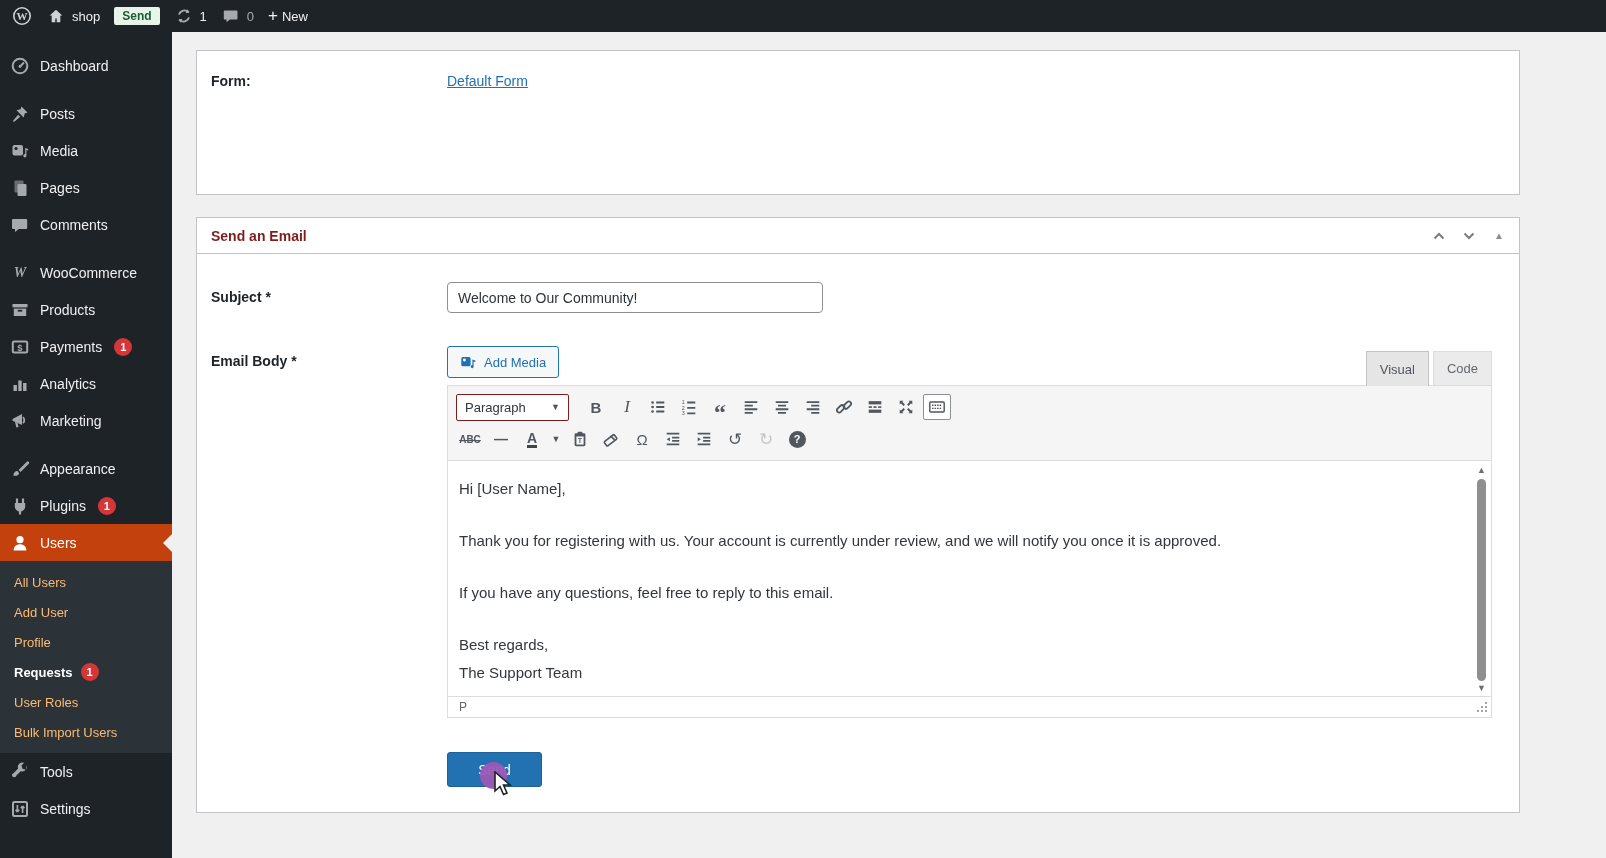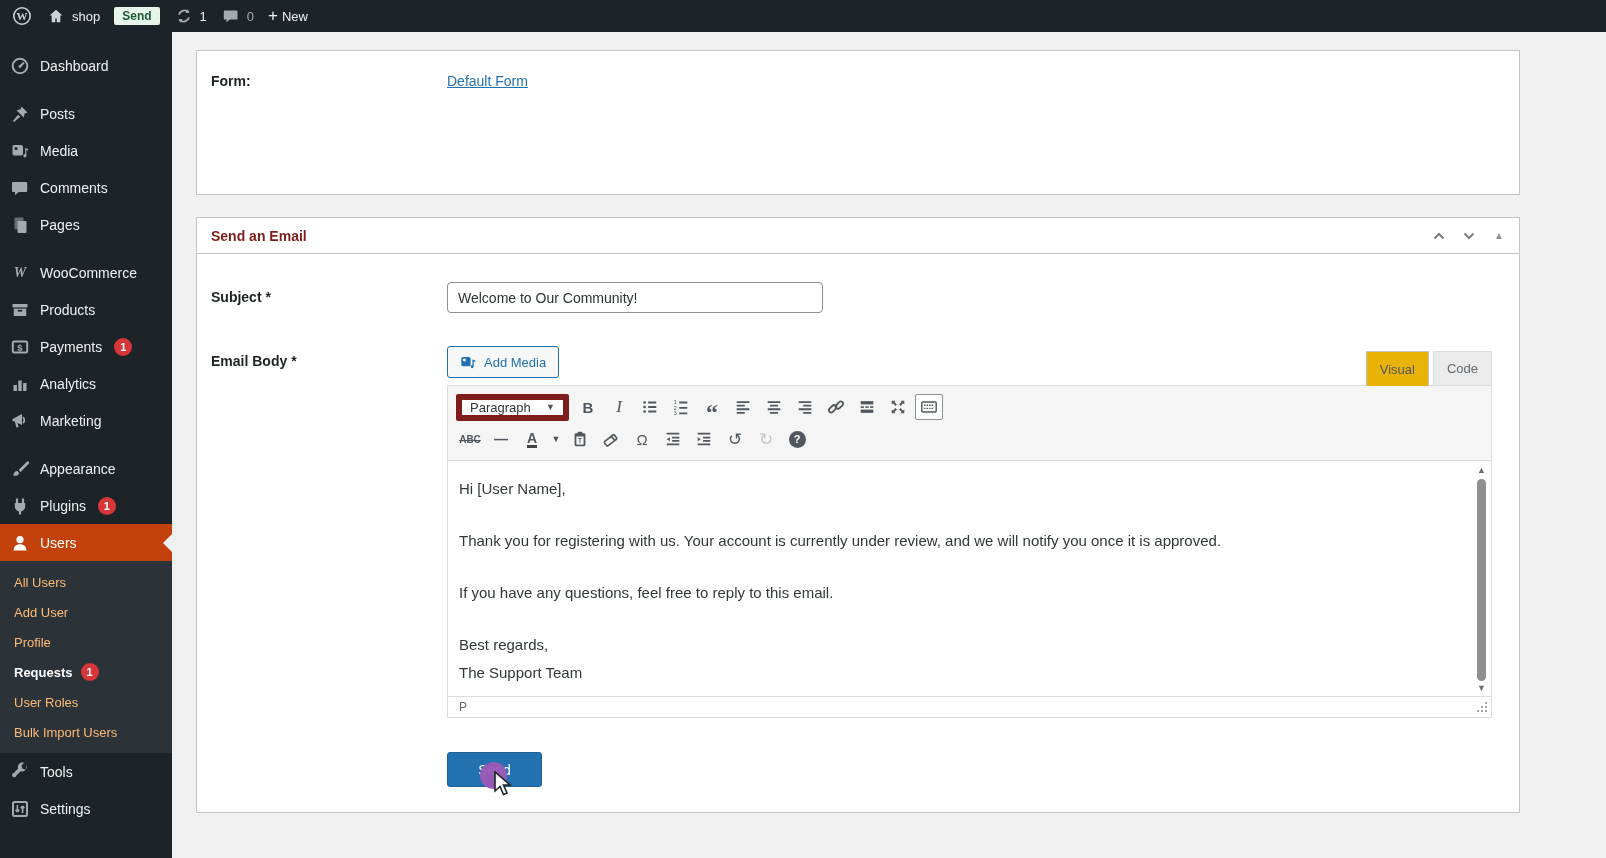--- a/index.html
+++ b/index.html
@@ -53,29 +53,29 @@
   .pe-label { width:236px; font-weight:600; font-size:14px; color:#1d2327; padding-top:7px; }
   .subject-row { margin-top:28px; }
   .subject-input { width:376px; height:31px; border:1px solid #8c8f94; border-radius:4px; padding:0 10px; font-size:14px; color:#2c3338; font-family:"Liberation Sans",sans-serif; }
   .body-row { margin-top:33px; }
 
   .editor { width:1045px; }
   .ed-top { display:flex; align-items:flex-end; height:39px; }
   .add-media { display:inline-flex; align-items:center; gap:7px; height:32px; padding:0 12px; background:#f6f7f7; border:1px solid #2271b1; border-radius:3px; color:#2271b1; font-size:13px; cursor:pointer; align-self:flex-start; }
   .tabs { margin-left:auto; display:flex; }
   .tab { height:34px; padding:0 13px; display:flex; align-items:center; font-size:13px; color:#646970; cursor:pointer; border:1px solid #dcdcde; border-bottom:none; }
-  .tab.active { background:#eab308; color:#50575e; position:relative; z-index:2; margin-bottom:-1px; height:35px; border-color:#c3c4c7; }
+  .tab.active { background:#e5e5e5; color:#50575e; position:relative; z-index:2; margin-bottom:-1px; height:35px; border-color:#c3c4c7; }
   .tab.inactive { background:#ebebeb; margin-left:4px; }
 
   .mce-toolbar { border:1px solid #dcdcde; background:#f5f5f5; padding:5px 8px; position:relative; z-index:1; }
   .tb-row { display:flex; align-items:center; height:32px; gap:3px; }
   .tb-btn { min-width:28px; height:26px; display:inline-flex; align-items:center; justify-content:center; color:#50575e; cursor:pointer; border:1px solid transparent; border-radius:2px; font-size:14px; }
   .tb-btn.active-btn { border-color:#8c8f94; background:#fff; }
   .tb-btn.disabled { color:#c3c6c9; cursor:default; }
-  .para-dd { width:113px; height:27px; background:#fff; border:6px solid #7f1d1d; border-radius:2px; display:flex; align-items:center; padding:0 8px; font-size:13px; color:#32373c; cursor:pointer; margin-right:2px; }
+  .para-dd { width:113px; height:27px; background:#fff; border:1px solid #7f1d1d; border-radius:2px; display:flex; align-items:center; padding:0 8px; font-size:13px; color:#32373c; cursor:pointer; margin-right:10px; }
   .para-dd .caret { margin-left:auto; font-size:9px; color:#555; }
   .bold-b { font-weight:800; font-size:15px; }
   .italic-i { font-family:"Liberation Serif",serif; font-style:italic; font-size:17px; }
   .quote-q { font-family:"Liberation Serif",serif; font-weight:700; font-size:24px; line-height:10px; padding-top:10px; }
   .strike-abc { font-size:10px; font-weight:700; text-decoration:line-through; letter-spacing:0;text-align:center; }
   .hr-dash { font-weight:700; }
   .color-a { font-weight:700; font-size:14px; border-bottom:3px solid #444; line-height:14px; }
   .mini-caret { font-size:9px; min-width:14px; }
   .omega { font-size:15px; }
   .undo-redo { font-size:17px; }
@@ -183,34 +183,34 @@
               <circle cx="6" cy="7.5" r="1.6" fill="#1d2327"></circle>
               <path d="M15 16.5 a1.8 1.8 0 1 1 .2 -3.6 V7 l3 1 v1.6 l-1.8 -.6 v6 a1.8 1.8 0 0 1 -1.4 1.5z" fill="currentColor"></path>
             </svg>
           </span>
         <span>Media</span>
       </div>
 
       <div class="mi">
         <span class="ico">
             <svg width="20" height="20" viewBox="0 0 20 20">
-              <path d="M3 4 h13.2 a1 1 0 0 1 1 1 v8 a1 1 0 0 1 -1 1 h-7.4 l-3.8 3 v-3 H3 a1 1 0 0 1 -1 -1 V5 a1 1 0 0 1 1 -1z" fill="currentColor"></path>
-            </svg>
-          </span>
-        <span>Comments</span>
-      </div>
-
-      <div class="mi">
-        <span class="ico">
-            <svg width="20" height="20" viewBox="0 0 20 20">
               <rect x="4.5" y="2.5" width="9" height="12" rx="1" fill="currentColor" opacity=".55"></rect>
               <rect x="7.5" y="6" width="9" height="12" rx="1" fill="currentColor"></rect>
             </svg>
           </span>
         <span>Pages</span>
+      </div>
+
+      <div class="mi">
+        <span class="ico">
+            <svg width="20" height="20" viewBox="0 0 20 20">
+              <path d="M3 4 h13.2 a1 1 0 0 1 1 1 v8 a1 1 0 0 1 -1 1 h-7.4 l-3.8 3 v-3 H3 a1 1 0 0 1 -1 -1 V5 a1 1 0 0 1 1 -1z" fill="currentColor"></path>
+            </svg>
+          </span>
+        <span>Comments</span>
       </div>
 
       <div class="mi-sep"></div>
 
       <div class="mi">
         <span class="ico woo-w">W</span>
         <span>WooCommerce</span>
       </div>
 
       <div class="mi">

